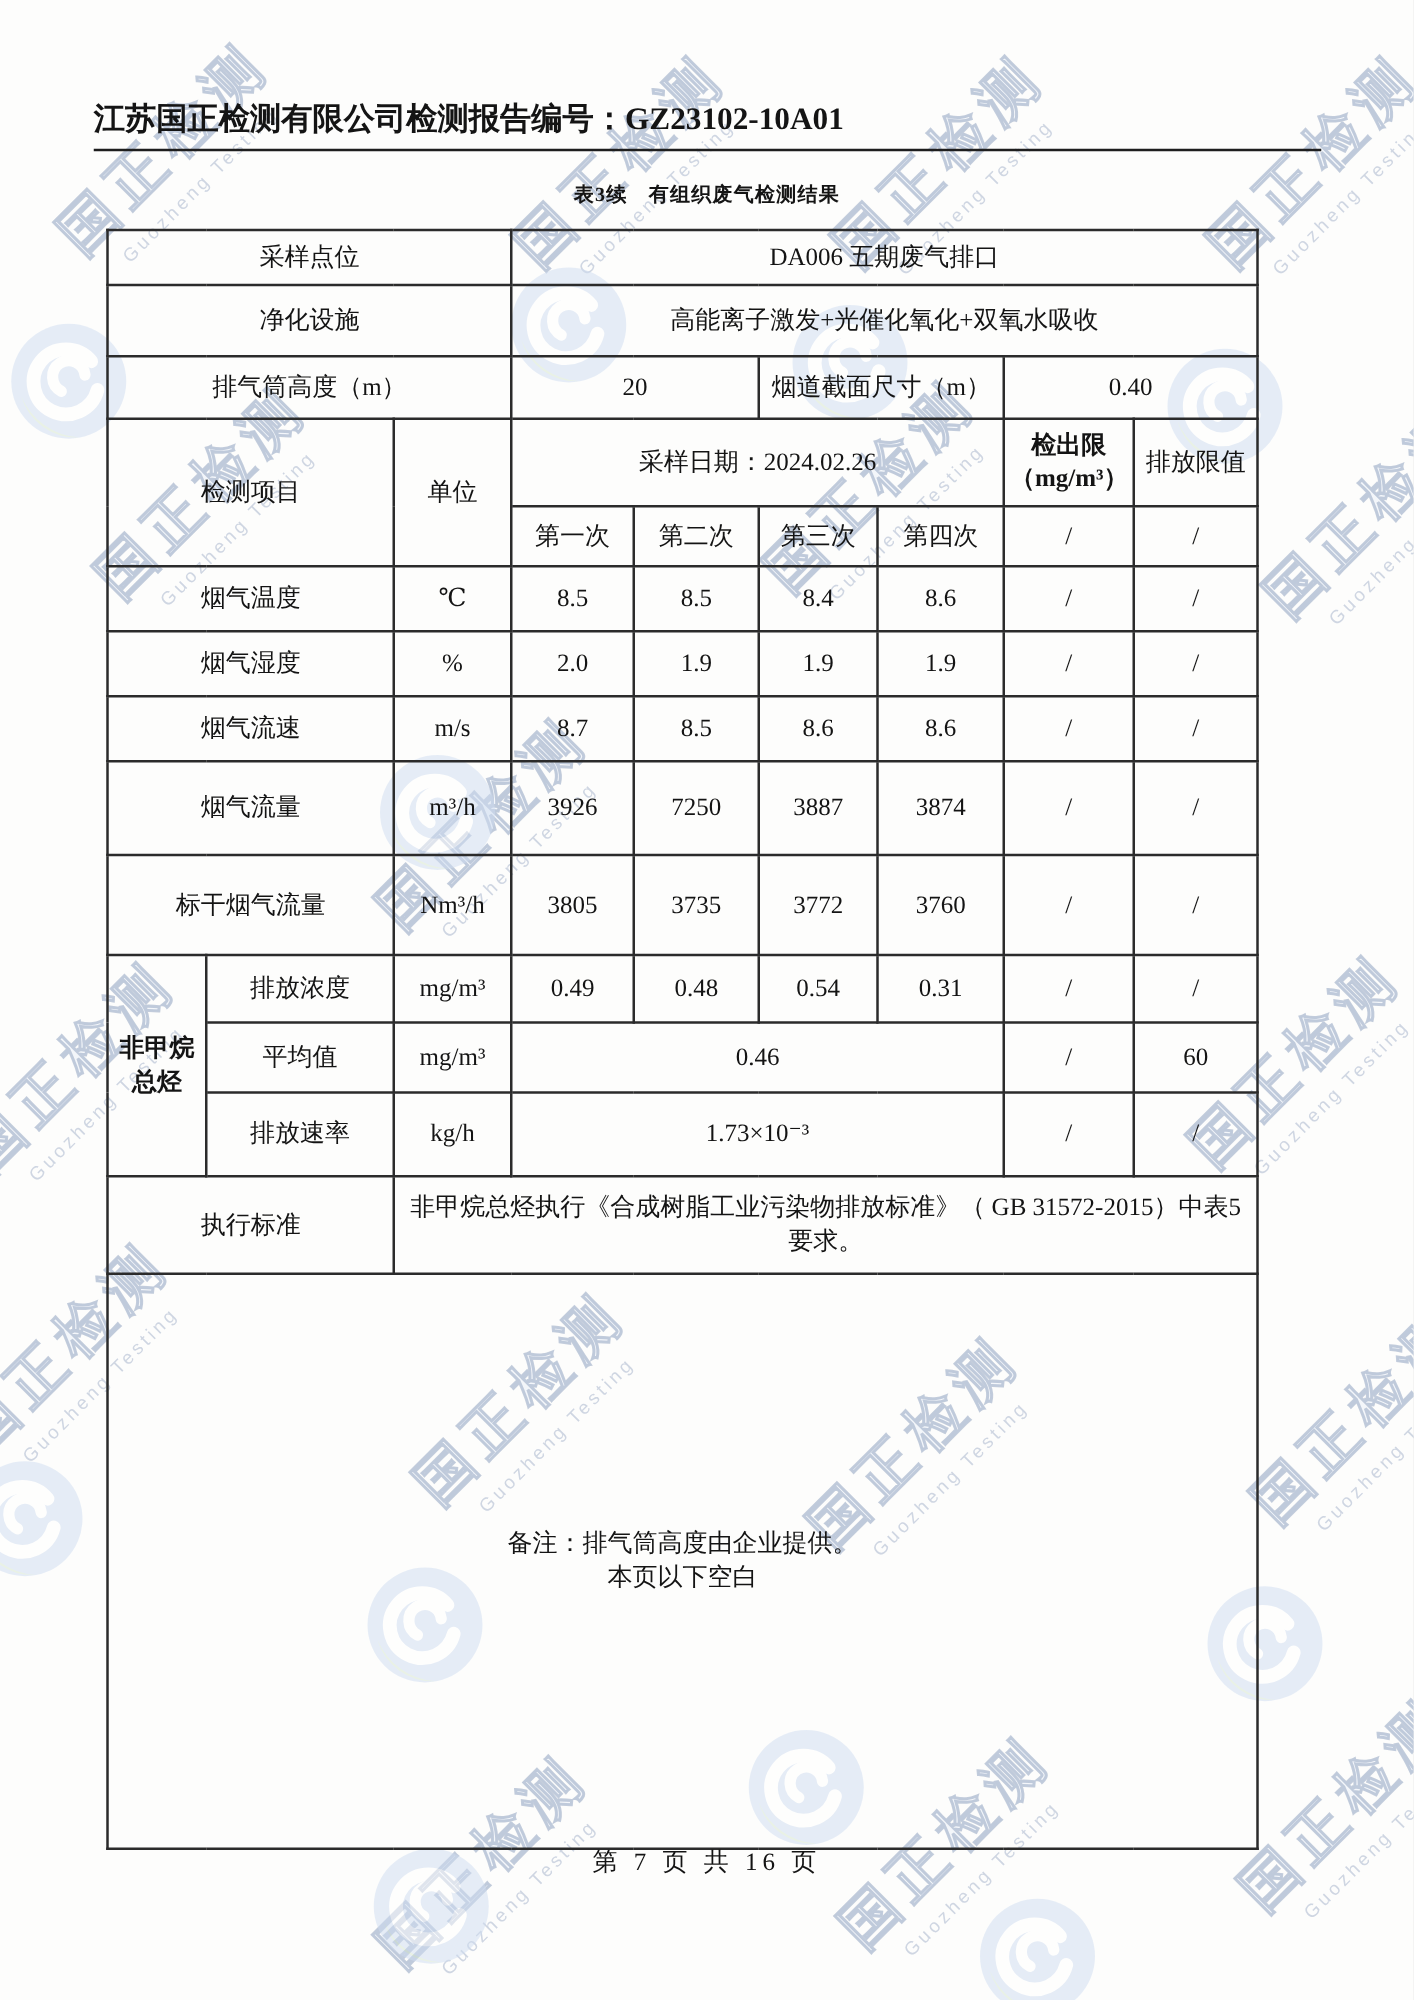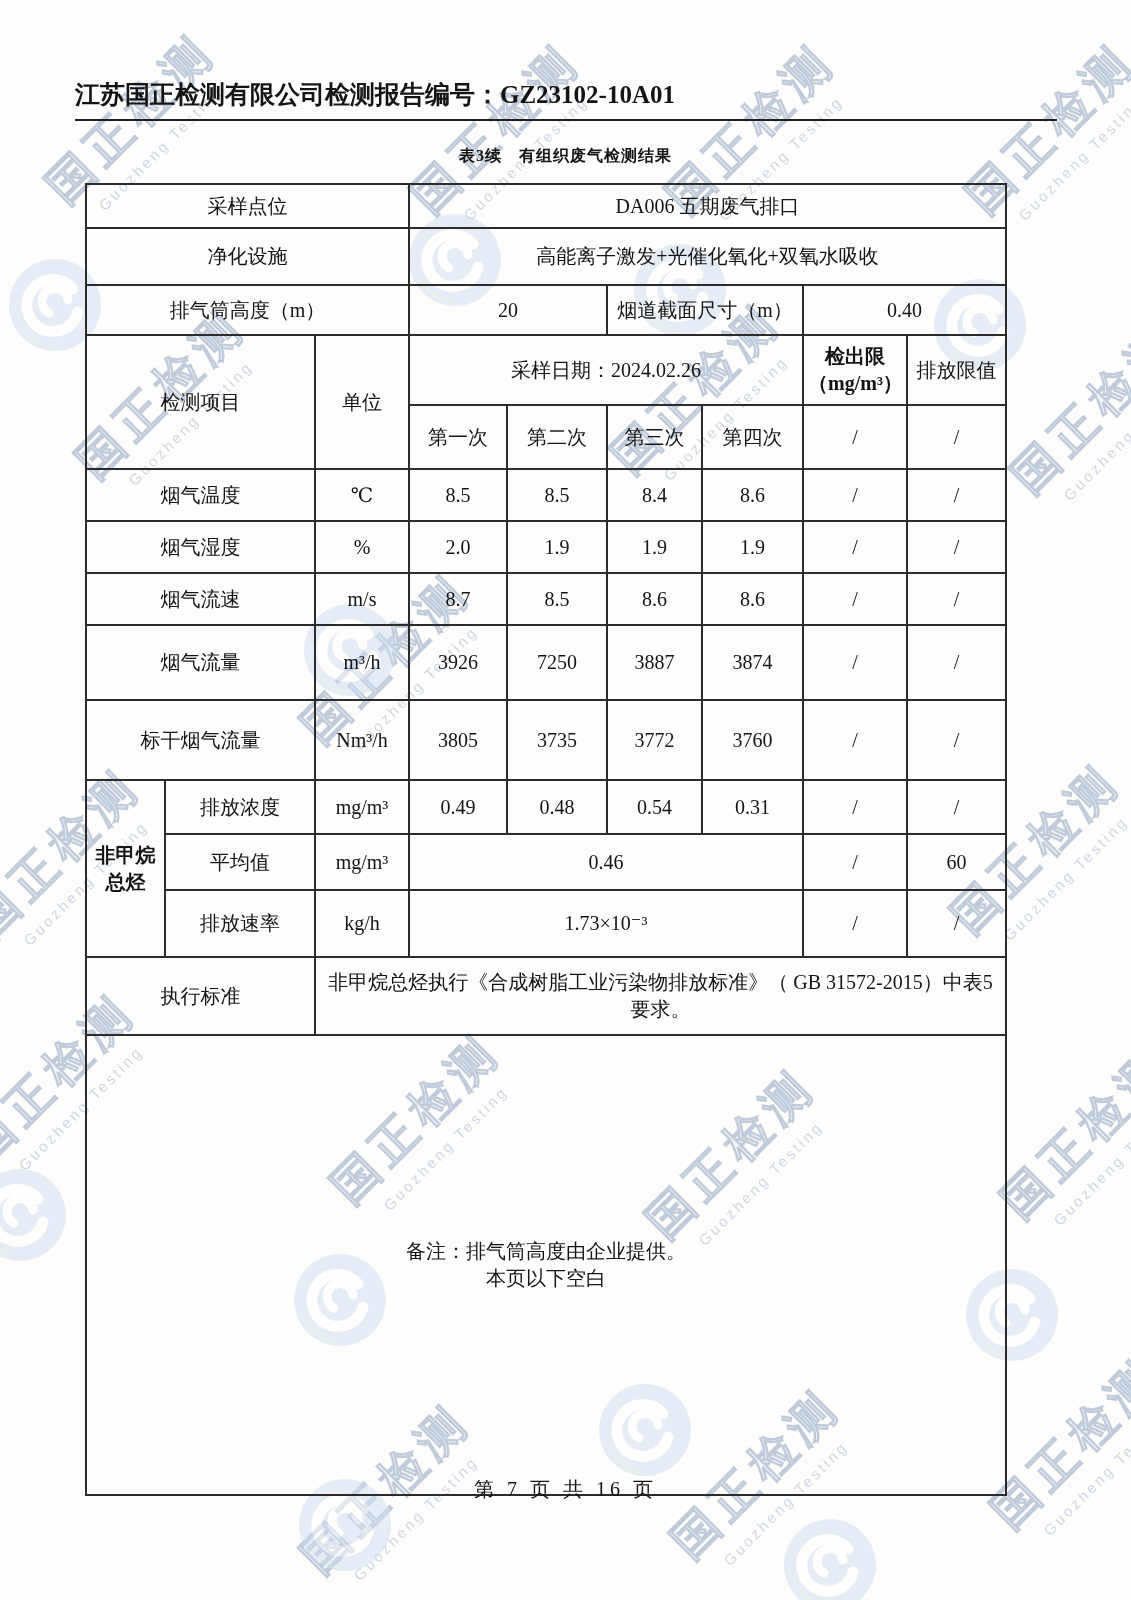--- a/index.html
+++ b/index.html
@@ -265,21 +265,21 @@
 
       <tr style="height:70px">
         <td colspan="2" rowspan="2">检测项目</td>
         <td rowspan="2">单位</td>
         <td colspan="4">采样日期：2024.02.26</td>
         <td class="prewrap">检出限
 （mg/m³）</td>
         <td>排放限值</td>
       </tr>
 
-      <tr style="height:64px">
+      <tr style="height:48px">
         <td>第一次</td>
         <td>第二次</td>
         <td>第三次</td>
         <td>第四次</td>
         <td>/</td>
         <td>/</td>
       </tr>
 
       <tr style="height:52px">
         <td colspan="2">烟气温度</td>

